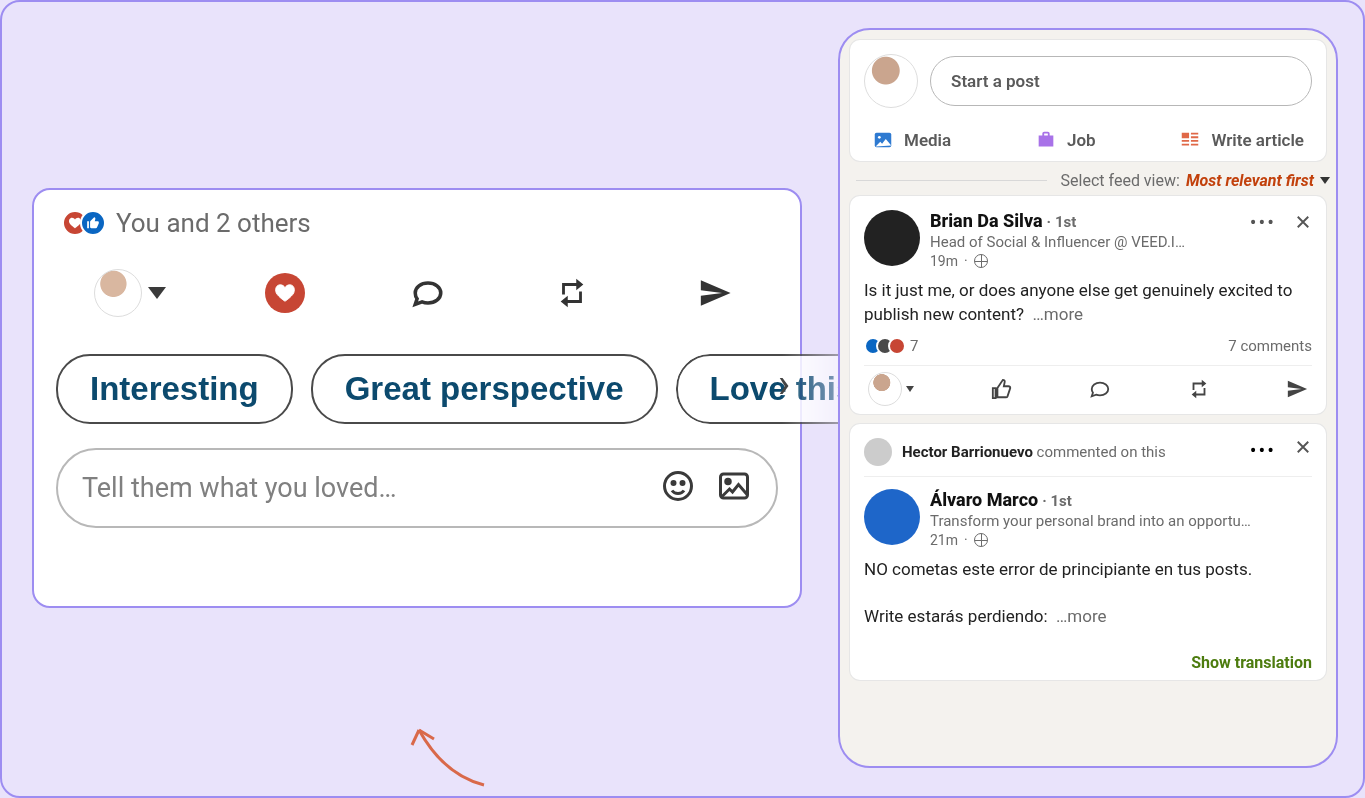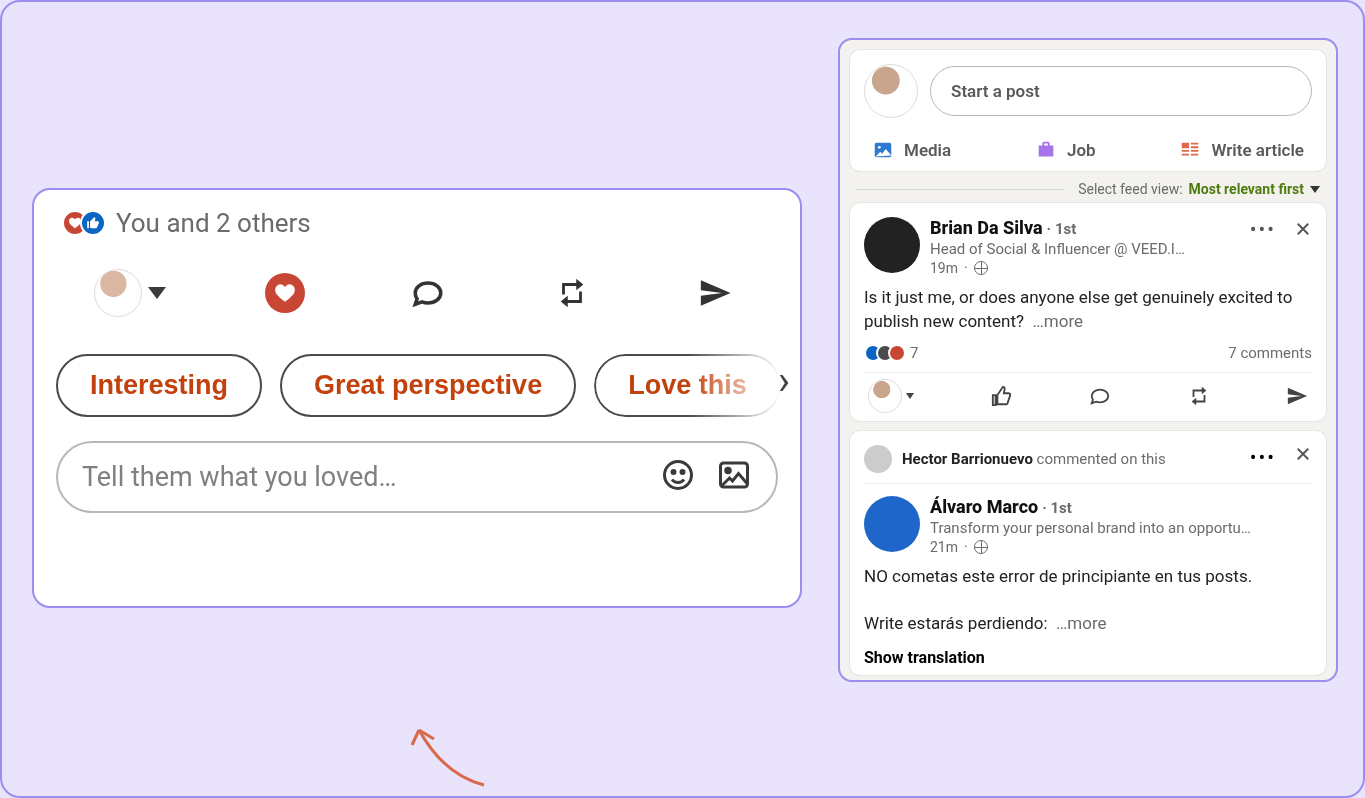--- a/index.html
+++ b/index.html
@@ -82,23 +82,23 @@
     display: flex;
     align-items: center;
     gap: 18px;
     padding: 26px 22px 0 22px;
     position: relative;
   }
   .chip {
     border: 2px solid #4a4a4a;
     border-radius: 34px;
     padding: 14px 32px;
-    font-size: 27px;
+    font-size: 33px;
     font-weight: 700;
-    color: #c2410c;
+    color: #0c4a6e;
     white-space: nowrap;
     cursor: pointer;
     background: #fff;
   }
   .chip.fade {
     -webkit-mask-image: linear-gradient(to right, #000 50%, rgba(0,0,0,0) 100%);
             mask-image: linear-gradient(to right, #000 50%, rgba(0,0,0,0) 100%);
   }
   .chevron-right {
     position: absolute;
@@ -107,21 +107,21 @@
     transform: translateY(-35%);
     font-size: 40px;
     color: #444;
     cursor: pointer;
   }
 
   .compose-row {
     margin: 24px 22px 0 22px;
     border: 2px solid #b8b8b8;
     border-radius: 44px;
-    height: 72px;
+    height: 80px;
     display: flex;
     align-items: center;
     padding: 0 24px;
     gap: 20px;
   }
   .compose-placeholder {
     flex: 1;
     font-size: 27px;
     color: #808080;
   }
@@ -131,26 +131,26 @@
     position: absolute;
     left: 350px;
     top: 525px;
     pointer-events: none;
   }
 
   
   .right-panel {
     position: absolute;
     left: 836px;
-    top: 36px;
+    top: 26px;
     width: 500px;
-    height: 644px;
+    height: 740px;
     background: #f4f2ee;
     border: 2px solid #9d8df1;
-    border-radius: 14px;
+    border-radius: 32px;
     overflow: hidden;
   }
 
   .composer-card {
     background: #fff;
     border-radius: 10px;
     margin: 10px;
     padding: 14px 14px 10px 14px;
     box-shadow: 0 0 0 1px #e6e6e6;
   }
@@ -181,25 +181,25 @@
   }
   .composer-action {
     display: flex; align-items: center; gap: 10px;
     font-size: 17px; font-weight: 600; color: #5a5a5a;
     cursor: pointer;
   }
   .composer-action .ci { width: 22px; height: 22px; display:inline-flex; align-items:center; justify-content:center; }
 
   .feed-filter {
     display: flex; align-items: center; justify-content: flex-end;
-    padding: 0 16px 6px 16px;
-    font-size: 14px; color: #6b6b6b;
+    padding: 0 6px 6px 16px;
+    font-size: 16px; color: #6b6b6b;
     gap: 6px;
   }
-  .feed-filter .sel { color: #4d7c0f; font-weight: 700; }
+  .feed-filter .sel { color: #c2410c; font-weight: 700; font-style: italic; }
   .feed-filter .caret { width:0;height:0;border-left:5px solid transparent;border-right:5px solid transparent;border-top:7px solid #333; }
   .feed-filter .line { flex:1; height:1px; background:#d8d8d8; margin-right:8px; }
 
   .post-card {
     background: #fff;
     border-radius: 10px;
     margin: 0 10px 10px 10px;
     box-shadow: 0 0 0 1px #e6e6e6;
     padding: 14px 14px 8px 14px;
   }
@@ -257,21 +257,21 @@
   .pa .caret-sm { width:0;height:0;border-left:4px solid transparent;border-right:4px solid transparent;border-top:6px solid #444; }
 
   .commented-bar {
     display:flex; align-items:center; gap:10px; position:relative;
     padding-bottom: 10px; border-bottom: 1px solid #eee; margin-bottom: 12px;
   }
   .commented-bar .txt { font-size: 15px; color:#6b6b6b; }
   .commented-bar .name { color:#222; font-weight:700; }
 
   .show-translation {
-    color:#000000; font-size:16px; font-weight:700; margin-top:12px; cursor:pointer;
+    color:#4d7c0f; font-size:16px; font-weight:700; margin-top:24px; cursor:pointer;text-align:right;
   }
 </style>
 </head>
 <body>
 
 <div class="left-panel">
 
   <div class="reactions-summary">
     <span class="reaction-icons">
       <span class="reaction-icon reaction-love">

